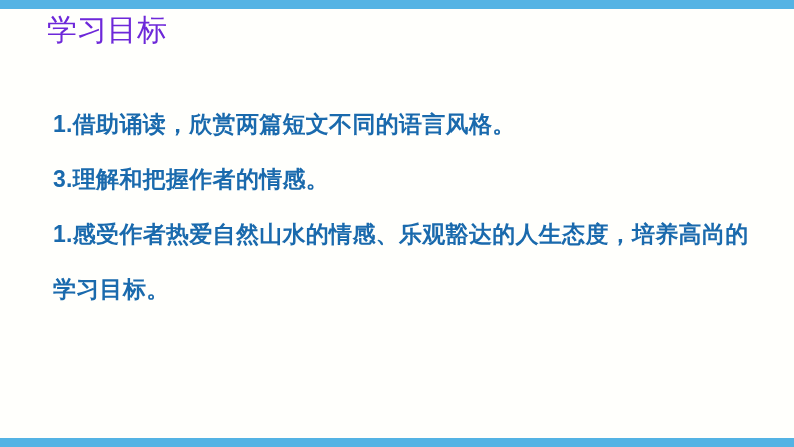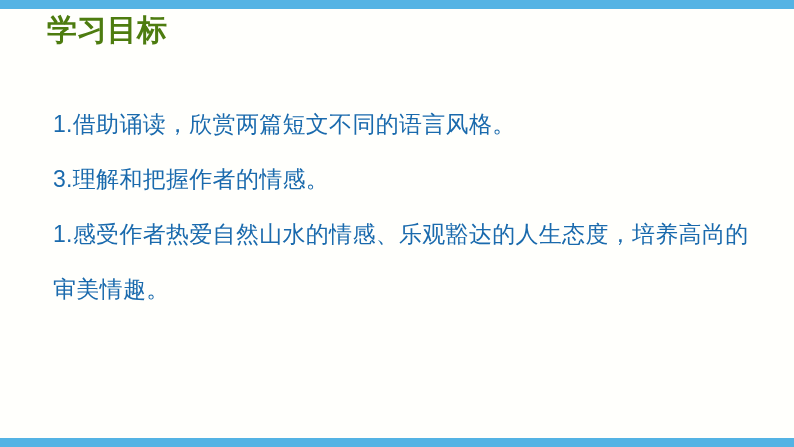--- a/index.html
+++ b/index.html
@@ -35,52 +35,52 @@
     left: 0;
     width: 794px;
     height: 9px;
     background: #54b3e4;
   }
   .slide-title {
     position: absolute;
     top: 12px;
     left: 47px;
     font-size: 30px;
-    font-weight: bold;
-    color: #4d7c0f;
+    font-weight: normal;
+    color: #6d28d9;
     letter-spacing: 0px;
     line-height: 36px;
     white-space: nowrap;
   }
   .objectives {
     position: absolute;
     top: 97px;
     left: 53px;
     width: 712px;
   }
   .objective-line {
     font-size: 23px;
-    font-weight: normal;
+    font-weight: bold;
     color: #1a6aad;
     line-height: 55px;
     letter-spacing: 0.3px;
     white-space: nowrap;
   }
 </style>
 </head>
 <body>
 
 <div class="slide">
 
   <div class="top-bar"></div>
 
   <div class="slide-title">学习目标</div>
 
   <div class="objectives">
     <div class="objective-line">1.借助诵读，欣赏两篇短文不同的语言风格。</div>
     <div class="objective-line">3.理解和把握作者的情感。</div>
     <div class="objective-line">1.感受作者热爱自然山水的情感、乐观豁达的人生态度，培养高尚的</div>
-    <div class="objective-line">审美情趣。</div>
+    <div class="objective-line">学习目标。</div>
   </div>
 
   <div class="bottom-bar"></div>
 
 </div>
 
 </body></html>

